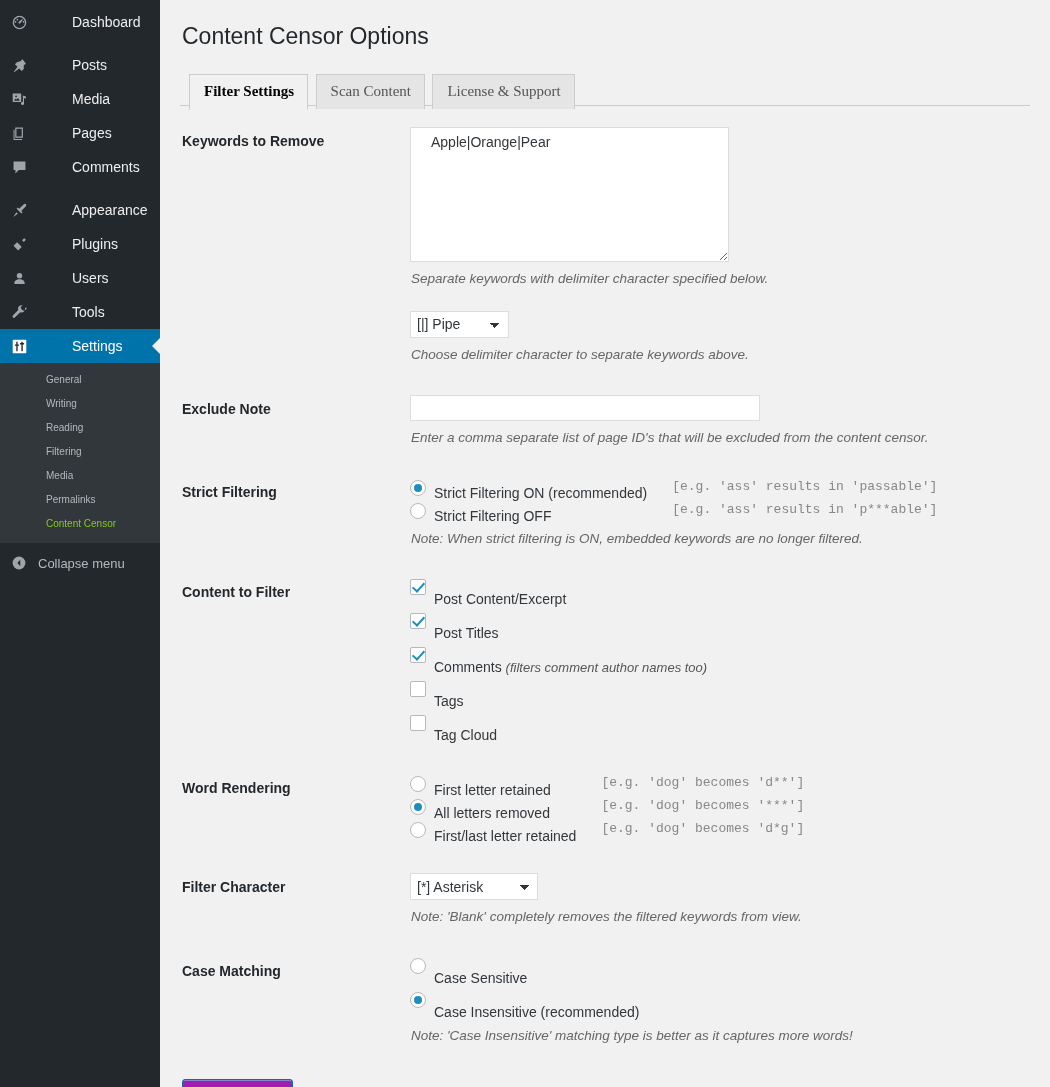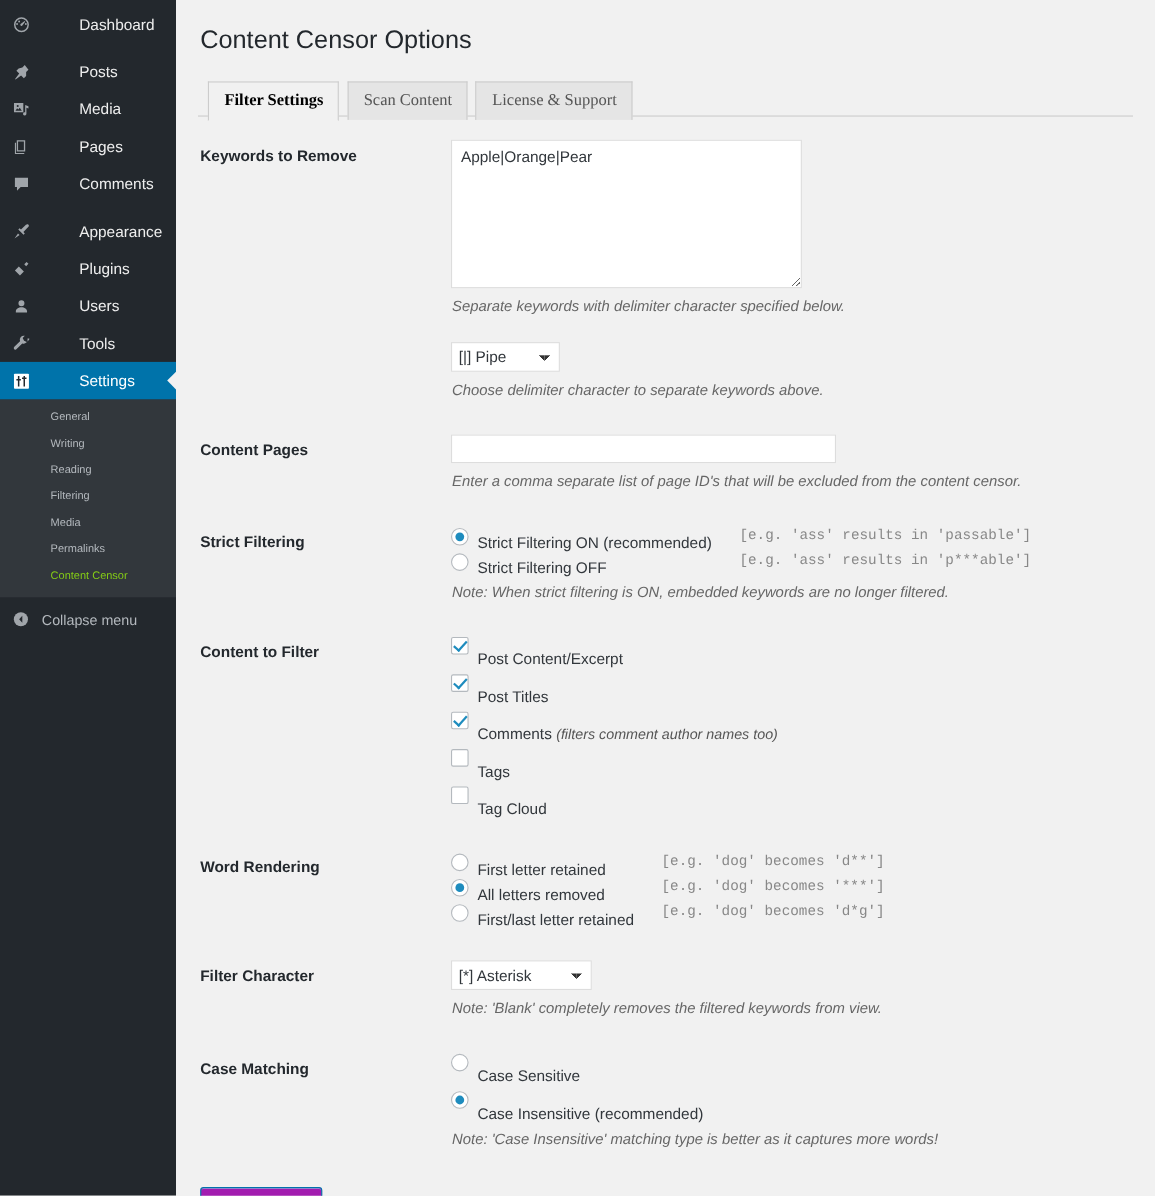--- a/index.html
+++ b/index.html
@@ -129,21 +129,21 @@
     color: #32373c;
     line-height: 1.3;
   }
   td.tight { padding-top: 12px; }
 
   textarea.kw {
     width: 319px; height: 135px;
     border: 1px solid #ddd;
     background: #fff;
     color: #32373c;
-    padding: 6px 8px;
+    padding: 6px 20px;
     font-size: 14px;
     font-family: "Liberation Sans", sans-serif;
     resize: both;
     box-shadow: 0 0 0 transparent;
     outline: none;
     display: block;
   }
   input.text-input {
     width: 350px; height: 26px;
     border: 1px solid #ddd; background: #fff;
@@ -391,21 +391,21 @@
             <p class="desc">Separate keywords with delimiter character specified below.</p>
             <div class="gap-22"></div>
             <select class="sel w-pipe">
               <option>[|] Pipe</option>
             </select>
             <p class="desc">Choose delimiter character to separate keywords above.</p>
           </td>
         </tr>
 
         <tr>
-          <th>Content Pages</th>
+          <th>Exclude Note</th>
           <td>
             <input class="text-input" type="text" value="" style="">
             <p class="desc">Enter a comma separate list of page ID's that will be excluded from the content censor.</p>
           </td>
         </tr>
 
         <tr>
           <th>Strict Filtering</th>
           <td class="tight">
             <div class="opt-grid">

